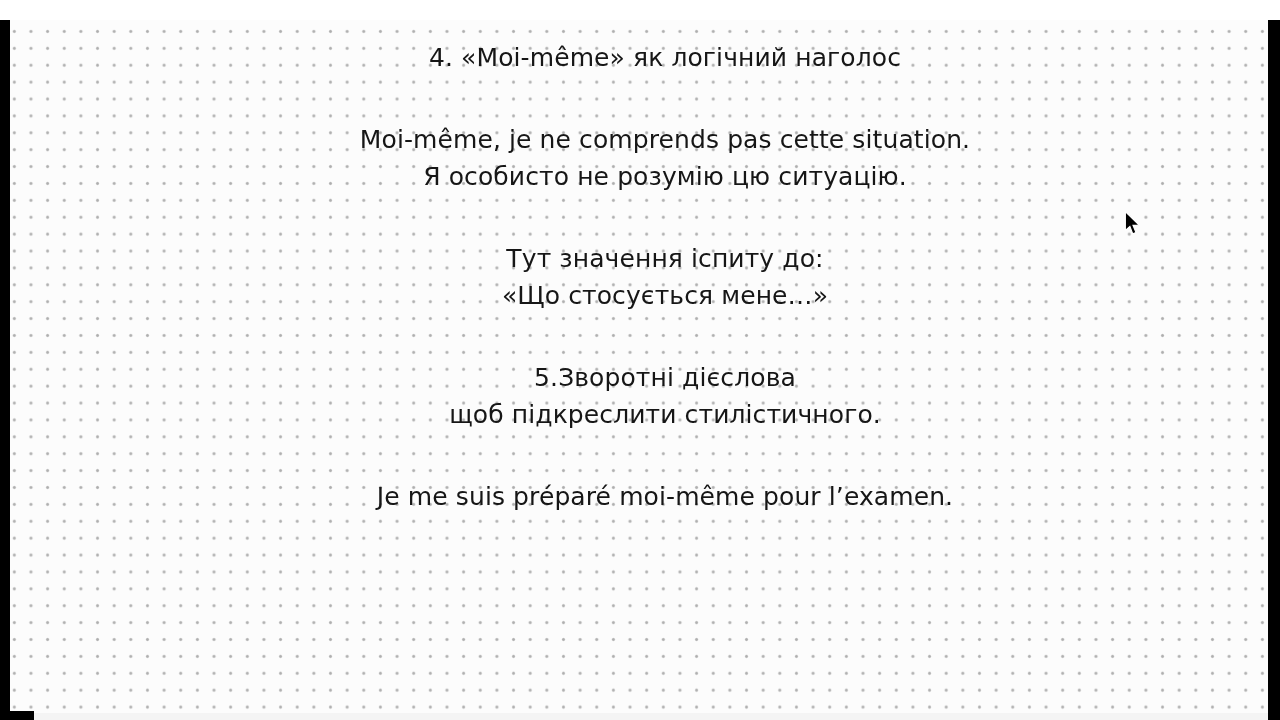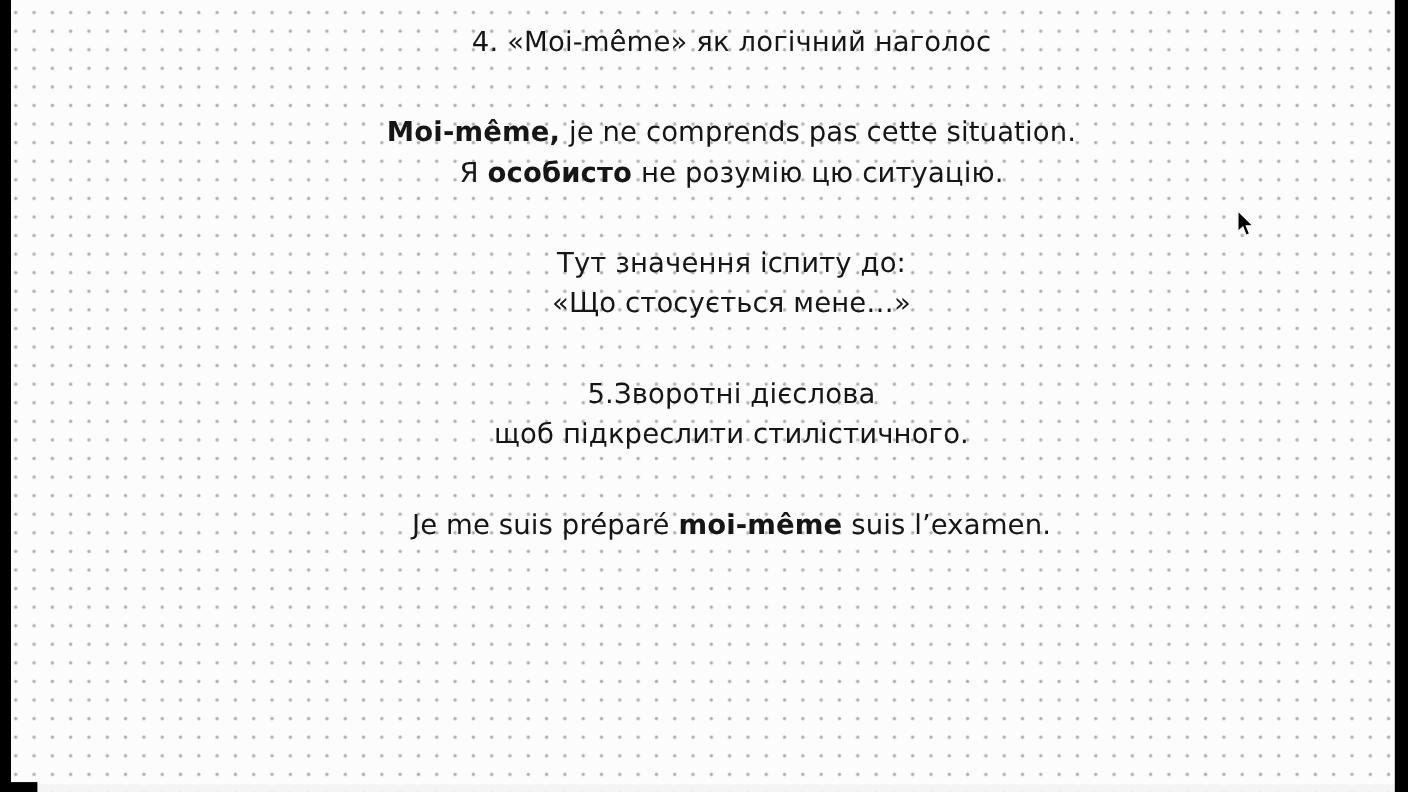--- a/index.html
+++ b/index.html
@@ -8,20 +8,21 @@
     overflow: hidden;
     font-family: "DejaVu Sans", "Liberation Sans", sans-serif;
     position: relative;
   }
   .stage {
     position: absolute; inset: 0;
     background-color: #fcfcfc;
     background-image: radial-gradient(circle, #aeaeae 0.9px, rgba(174,174,174,0.45) 1.5px, rgba(174,174,174,0) 2.1px);
     background-size: 16.65px 16.9px;
     background-position: 6px 3px;
+    margin-top: 20px;
   }
   .bar { position: absolute; background: #000; }
   .bar-left  { left: 0; top: 0; width: 10px; height: 720px; }
   .bar-right { right: 0; top: 0; width: 12px; height: 720px; }
   .corner-bl { left: 0; bottom: 0; width: 34px; height: 9px; }
   .bottom-shade {
     position: absolute; left: 10px; right: 12px; bottom: 0; height: 7px;
     background: #f1f1f1; opacity: .8;
   }
   .content {
@@ -30,21 +31,21 @@
     padding-left: 52px;   
     padding-top: 19px;
     text-align: center;
     color: #161616;
     font-size: 25px;
     line-height: 37px;
     letter-spacing: 0.1px;
   }
   .para { margin: 0 0 45px 0; }
   .line { white-space: nowrap; }
-  b { font-weight: bold; }
+  b { font-weight: normal; }
   .cursor {
     position: absolute;
     left: 1124px; top: 191px;
     width: 17px; height: 26px;
     pointer-events: none;
   }
 </style>
 </head>
 <body>
 
@@ -68,21 +69,21 @@
       <div class="line"><span>Тут значення іспиту до:</span><b></b><span></span></div>
       <div class="line"><span>«Що стосується мене…»</span><b></b><span></span></div>
     </div>
 
     <div class="para">
       <div class="line"><span>5.Зворотні дієслова</span><b></b><span></span></div>
       <div class="line"><span>щоб підкреслити стилістичного.</span><b></b><span></span></div>
     </div>
 
     <div class="para">
-      <div class="line"><span>Je me suis préparé </span><b>moi-même</b><span> suis l’examen.</span></div>
+      <div class="line"><span>Je me suis préparé </span><b>moi-même</b><span> pour l’examen.</span></div>
     </div>
 
   </div>
 
   <div class="bottom-shade"></div>
   <div class="bar bar-left"></div>
   <div class="bar bar-right"></div>
   <div class="bar corner-bl"></div>
 
   <svg class="cursor" viewBox="0 0 13 20" xmlns="http://www.w3.org/2000/svg">

